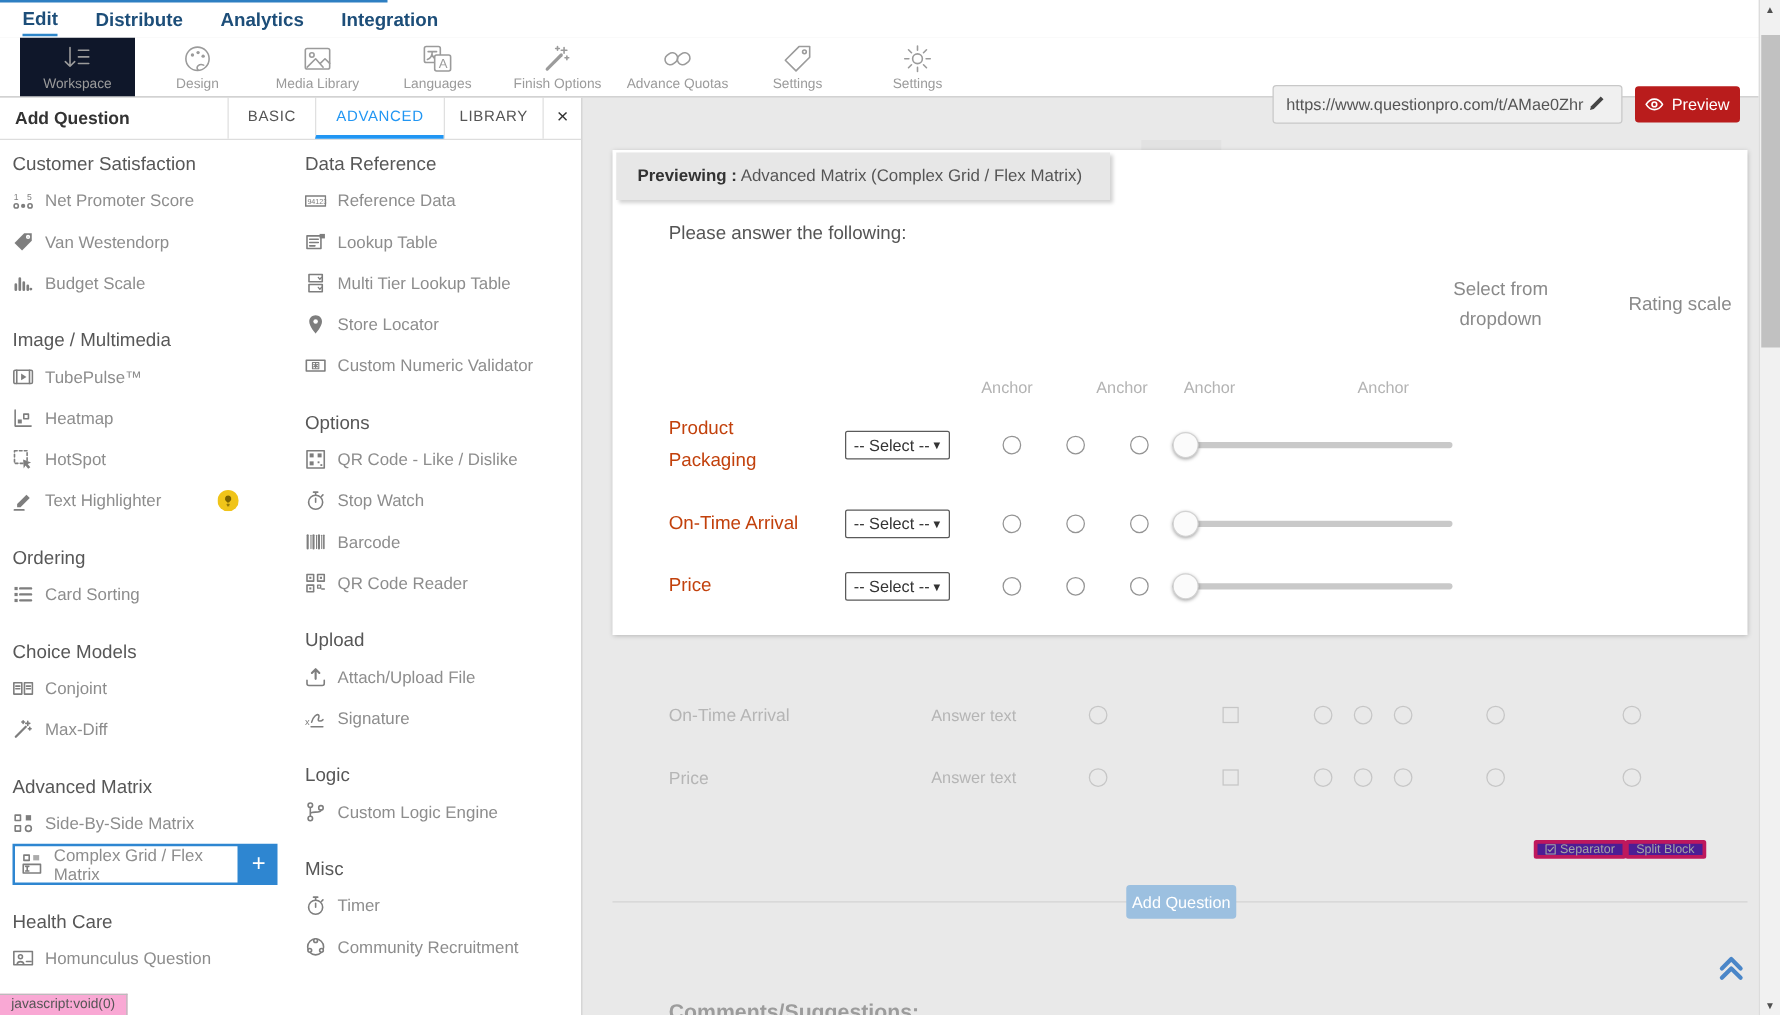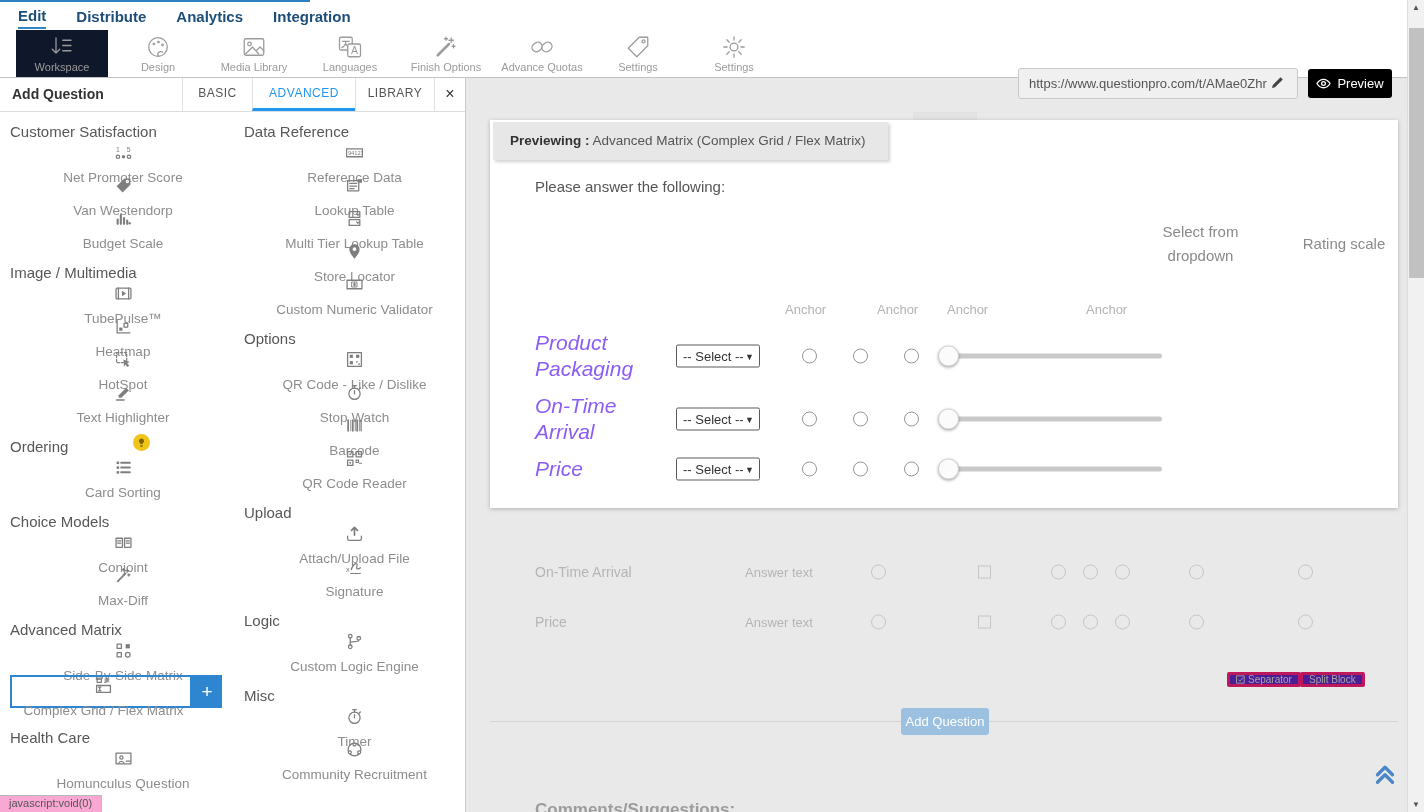--- a/index.html
+++ b/index.html
@@ -18,54 +18,54 @@
   
   #toolbar { position:absolute; left:0; top:30px; width:1407px; height:48px; background:#fff; border-bottom:1px solid #c4c4c4; z-index:19; }
   #toolbar-items { position:absolute; left:16px; top:0; height:47px; display:flex; gap:4px; }
   .tb-item { width:92px; height:47px; display:flex; flex-direction:column; align-items:center; justify-content:center; color:#9b9b9b; cursor:pointer; }
   .tb-item.active { background:#0f172a; }
   .tb-label { font-size:11px; margin-top:2px; white-space:nowrap; }
   .tb-item .icon svg { width:24px; height:24px; stroke-width:.85; }
   #url-box { position:absolute; left:1018px; top:38px; width:280px; height:31px; background:#f0f0f0; border:1px solid #c8c8c8; border-radius:3px; font-size:13px; color:#555; line-height:29px; padding:0 30px 0 10px; white-space:nowrap; overflow:hidden; cursor:text; }
   #url-pencil { position:absolute; left:1270px; top:44px; width:18px; height:18px; color:#444; cursor:pointer; }
   #url-pencil svg { width:16px; height:16px; }
-  #preview-btn { position:absolute; left:1308px; top:39px; width:84px; height:29px; background:#000000; border-radius:3px; color:#fff; font-size:13px; display:flex; align-items:center; justify-content:center; gap:6px; cursor:pointer; }
+  #preview-btn { position:absolute; left:1308px; top:39px; width:84px; height:29px; background:#b91c1c; border-radius:3px; color:#fff; font-size:13px; display:flex; align-items:center; justify-content:center; gap:6px; cursor:pointer; }
   #preview-btn .icon svg { width:15px; height:15px; stroke-width:1.4; }
 
   
   #panel { position:absolute; left:0; top:78px; width:466px; height:734px; background:#fff; border-right:1px solid #c9c9c9; z-index:10; }
   #panel-header { height:34px; border-bottom:1px solid #ddd; display:flex; }
   #panel-title { flex:1; padding-left:12px; line-height:33px; font-weight:bold; font-size:14px; color:#333; }
   .panel-tab { border-left:1px solid #e0e0e0; text-align:center; line-height:31px; font-size:12px; color:#555; letter-spacing:.5px; cursor:pointer; }
   .panel-tab.active { color:#2196f3; border-bottom:3px solid #2196f3; }
   #panel-close { width:31px; border-left:1px solid #e0e0e0; text-align:center; line-height:32px; font-size:16px; color:#333; cursor:pointer; }
   #panel-cols { display:flex; }
   #panel-col1 { width:236px; padding-left:10px; }
   #panel-col2 { flex:1; padding-left:8px; }
   .sec-h { font-size:15px; color:#575757; margin:21px 0 4px; }
   .sec-h.first { margin-top:11px; }
-  .p-item { height:33px; display:flex; align-items:center; gap:9px; font-size:13.5px; color:#8d8d8d; cursor:pointer;flex-direction:column; }
+  .p-item { height:33px; display:flex; align-items:center; gap:9px; font-size:13.5px; color:#8d8d8d; cursor:pointer; }
   .p-item .icon { color:#7e7e7e; }
   .p-item .icon svg { width:17px; height:17px; }
   .p-item.sel { border:2px solid #2e86d1; height:33px; width:182px; padding-left:5px; margin-left:0; }
   .sel-row { display:flex; align-items:stretch; }
   .plus-btn { width:30px; background:#2e86d1; color:#fff; font-size:19px; display:flex; align-items:center; justify-content:center; cursor:pointer; }
   .badge { margin-left:36px; width:17px; height:17px; }
   .badge svg { width:17px; height:17px; }
 
   
   #hidden-tab { position:absolute; left:913px; top:112px; width:64px; height:9px; background:#e2e2e2; }
   #preview-card { position:absolute; left:490px; top:120px; width:908px; height:388px; background:#fff; box-shadow:0 1px 4px rgba(0,0,0,.25); z-index:5; }
   #pv-header { position:absolute; left:3px; top:2px; width:395px; height:38px; background:#e7e7e7; box-shadow:2px 2px 3px rgba(0,0,0,.18); line-height:38px; padding-left:17px; font-size:13.5px; color:#555; }
   #pv-header b { color:#333; }
   #pv-title { position:absolute; left:45px; top:58px; font-size:15px; color:#555; }
   .colhead { position:absolute; font-size:15px; color:#8a8a8a; text-align:center; line-height:24px; }
   .anchor { position:absolute; top:182px; width:50px; text-align:left; font-size:13px; color:#b3b3b3; }
   .m-row { position:absolute; left:0; width:100%; height:44px; }
-  .m-label { position:absolute; left:45px; top:50%; transform:translateY(-50%); width:108px; font-size:21px; color:#8b5cf6; line-height:26px;font-style:italic; }
+  .m-label { position:absolute; left:45px; top:50%; transform:translateY(-50%); width:108px; font-size:15px; color:#c2410c; line-height:26px; }
   .m-select { position:absolute; left:186px; top:50%; transform:translateY(-50%); width:84px; height:23px; background:#fff; border:1px solid #5a5a5a; border-radius:2px; font-size:13px; color:#333; display:flex; align-items:center; justify-content:space-between; padding:0 5px 0 6px; cursor:pointer; }
   .m-select .sel-caret { font-size:9px; color:#333; }
   .m-radio { position:absolute; top:50%; transform:translateY(-50%); width:15px; height:15px; border:1px solid #949494; border-radius:50%; background:#fff; cursor:pointer; }
   .m-track { position:absolute; left:448px; top:50%; transform:translateY(-50%); width:224px; height:5px; background:#c9c9c9; border-radius:3px; cursor:pointer; }
   .m-handle { position:absolute; left:448px; top:50%; transform:translateY(-50%); width:21px; height:21px; border-radius:50%; background:#fbfbfb; border:1px solid #d2d2d2; box-shadow:0 1px 3px rgba(0,0,0,.35); cursor:grab; }
 
   
   .e-row { position:absolute; left:466px; width:941px; height:30px; }
   .e-label { position:absolute; left:69px; top:50%; transform:translateY(-50%); font-size:14px; color:#b5b5b5; }
   .e-answer { position:absolute; left:279px; top:50%; transform:translateY(-50%); font-size:13px; color:#b5b5b5; }

